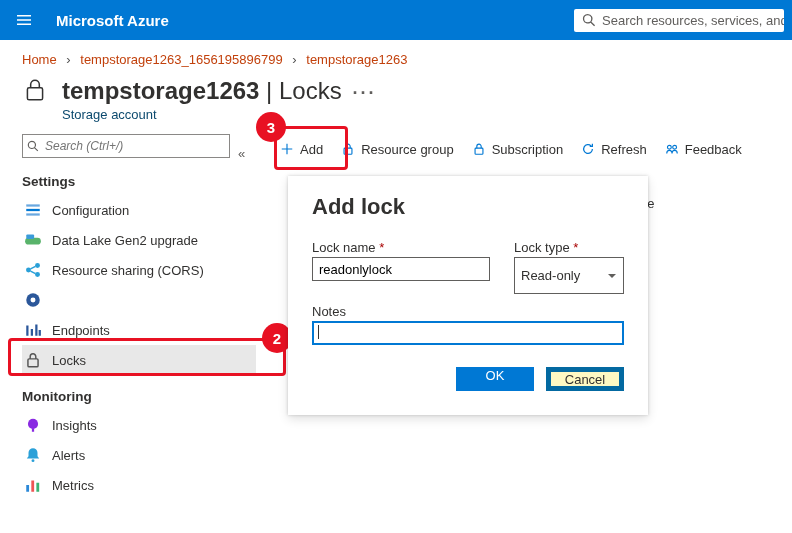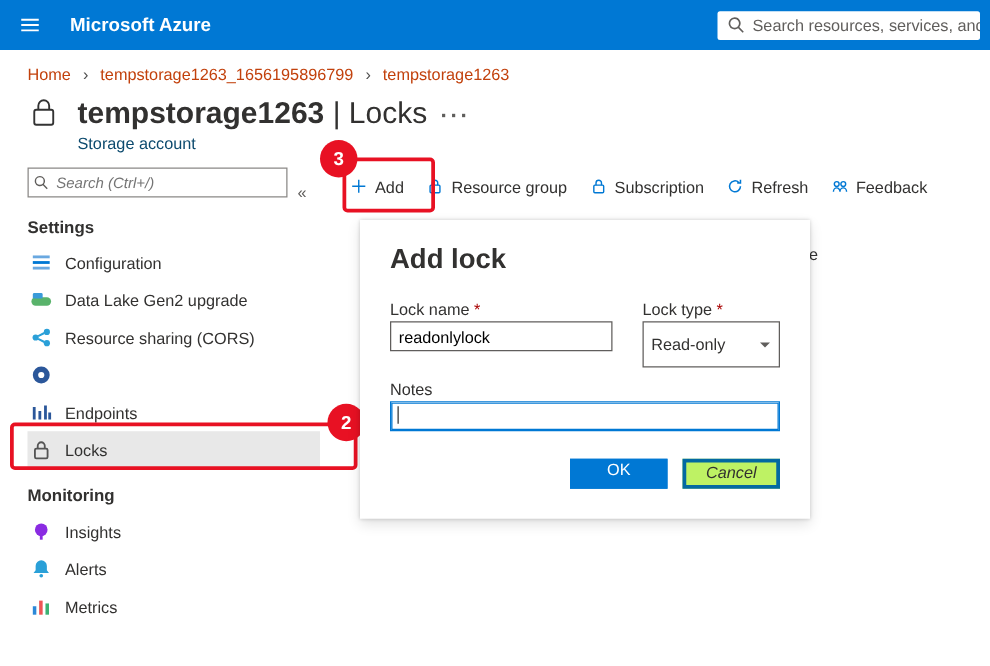--- a/index.html
+++ b/index.html
@@ -153,21 +153,21 @@
   .select svg { width:10px; height:10px; fill:#605e5c; }
   .panel-buttons {
     display:flex; gap:12px; justify-content:flex-end; margin-top:22px;
   }
   .btn {
     min-width:78px; height:24px;
     display:inline-flex; align-items:flex-start; justify-content:center;
     font-size:13px; cursor:pointer;
   }
   .btn-primary { background:#0078d4; color:#fff; border:1px solid #0078d4; }
-  .btn-secondary { background:#bef264; border:3px solid #0369a1; color:#323130;font-style:italic; }
+  .btn-secondary { background:#fef9c3; border:5px solid #0369a1; color:#323130; }
 
   .caret { position:relative; top:1px; }
   .caret::before {
     content:""; display:block; width:1px; height:14px; background:#333;
   }
 </style>
 </head>
 <body>
 
 <div class="topbar">

